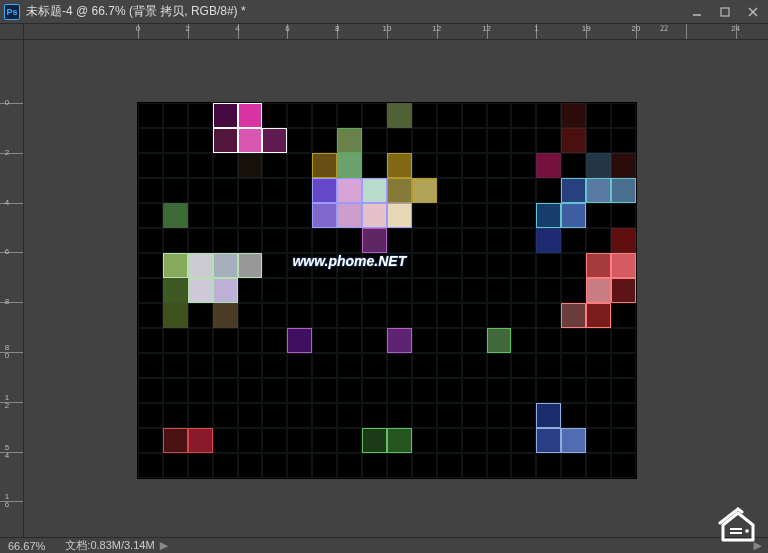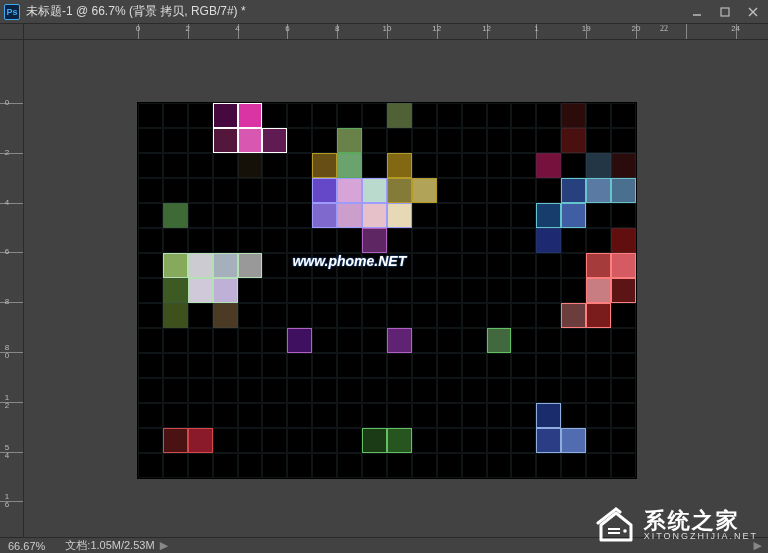--- a/index.html
+++ b/index.html
@@ -99,21 +99,21 @@
   .brand .txt .en { font-size: 9px; letter-spacing: 2px; color: #ddd; }
   .playbtn {
     position: absolute; right: 6px; color: #888;
   }
 </style>
 </head>
 <body>
 
 <div class="titlebar">
   <div class="ps">Ps</div>
-  <div class="title">未标题-1 @ 66.7% (背景 拷贝, RGB/7#) *</div>
+  <div class="title">未标题-4 @ 66.7% (背景 拷贝, RGB/8#) *</div>
   <div class="btn">
     <svg viewBox="0 0 10 10">
         <line x1="1" y1="8" x2="9" y2="8" stroke="#bbb" stroke-width="1.5"></line>
       </svg>
   </div>
   <div class="btn">
     <svg viewBox="0 0 10 10">
         <rect x="1" y="1" width="8" height="8" fill="none" stroke="#bbb" stroke-width="1.2"></rect>
       </svg>
   </div>
@@ -483,33 +483,29 @@
         <div class="cell" style="background: rgb(0, 0, 0); border: 1px solid rgba(60, 80, 90, 0.25);"></div>
         <div class="cell" style="background: rgb(0, 0, 0); border: 1px solid rgba(60, 80, 90, 0.25);"></div>
       </div>
     <div class="wm" id="wm" style="left: 268.38px; top: 213px;">www.phome.NET</div>
   </div>
 </div>
 
 <div class="statusbar">
   <span>66.67%</span>
   <span>
-    <span>文档:</span><span>1.05M/2.53M</span>
+    <span>文档:</span><span>0.83M/3.14M</span>
     <span class="chev">▶</span>
   </span>
   <span class="playbtn">▶</span>
 </div>
 
 <div class="brand">
   <div class="logo">
     <svg viewBox="0 0 40 36">
       <path d="M5 18 L20 6 L35 18 L35 33 L5 33 Z" fill="none" stroke="#fff" stroke-width="3" stroke-linejoin="round"></path>
       <line x1="12" y1="22" x2="24" y2="22" stroke="#fff" stroke-width="2"></line>
       <line x1="12" y1="26" x2="24" y2="26" stroke="#fff" stroke-width="2"></line>
       <circle cx="29" cy="24" r="1.8" fill="#fff"></circle>
       <path d="M2 16 L20 2 L24 5" fill="none" stroke="#fff" stroke-width="3" stroke-linecap="round"></path>
     </svg>
   </div>
-  <div class="txt">
-    <span class="zh">系统之家</span>
-    <span class="en">XITONGZHIJIA.NET</span>
-  </div>
 </div>
 
 </body></html>

